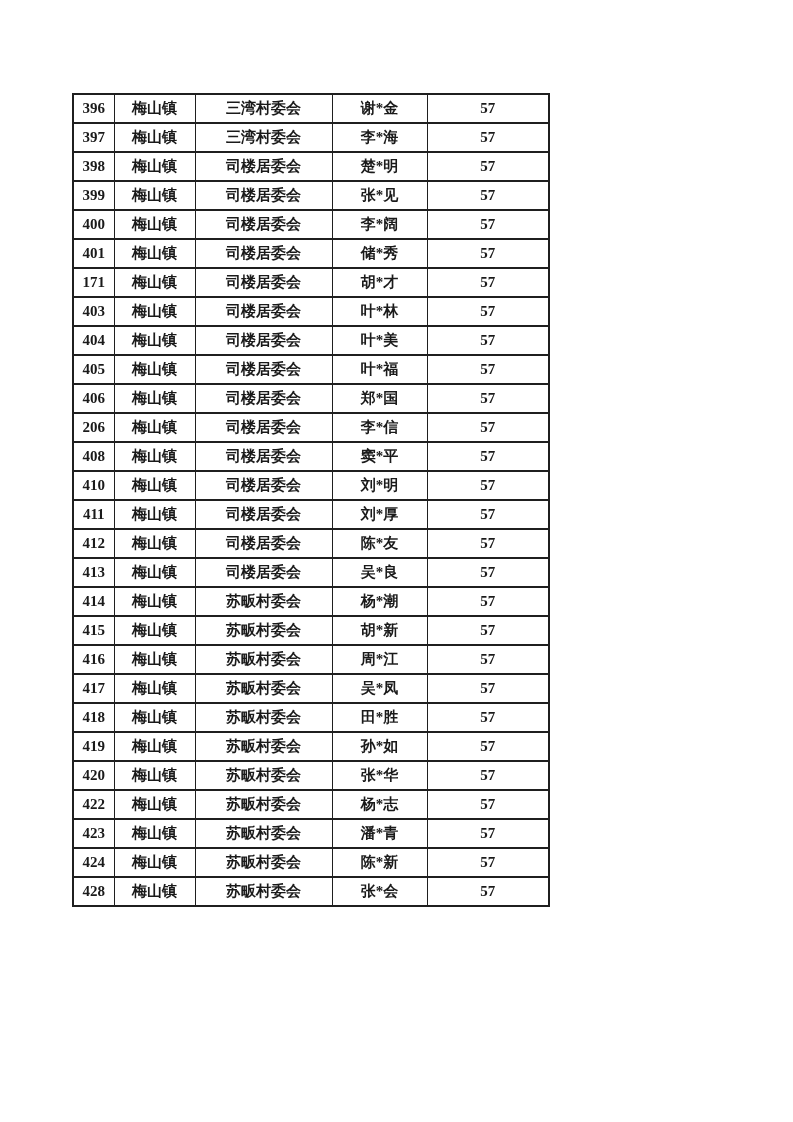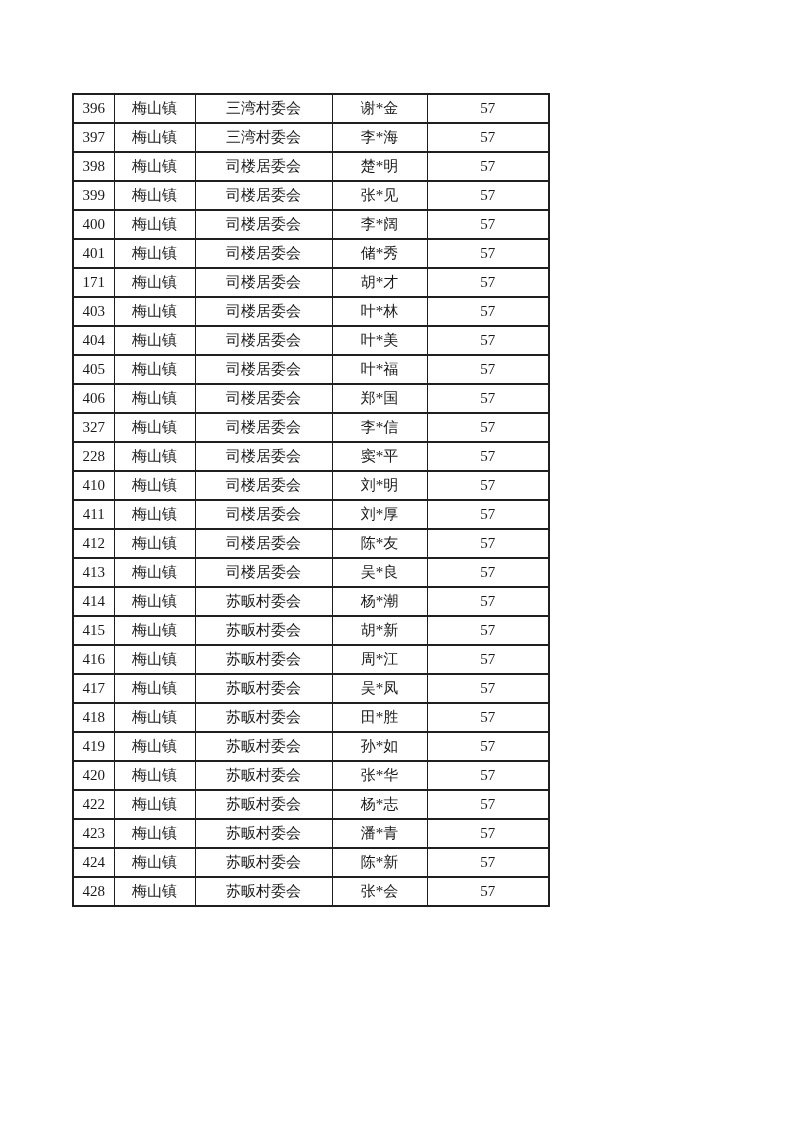--- a/index.html
+++ b/index.html
@@ -16,20 +16,21 @@
     overflow: hidden;
   }
   .doc-table {
     position: absolute;
     left: 72px;
     top: 93px;
     width: 476px;
     border-collapse: collapse;
     table-layout: fixed;
     border: 2px solid #1f1f1f;
+    font-weight: bold;
   }
   .doc-table td {
     border: 1px solid #1f1f1f;
     border-top-width: 2px;
     border-bottom-width: 2px;
     height: 27px;
     padding: 0;
     text-align: center;
     vertical-align: middle;
     font-size: 15px;
@@ -126,28 +127,28 @@
         <td>57</td>
       </tr>
       <tr>
         <td>406</td>
         <td>梅山镇</td>
         <td>司楼居委会</td>
         <td>郑*国</td>
         <td>57</td>
       </tr>
       <tr>
-        <td>327</td>
+        <td>206</td>
         <td>梅山镇</td>
         <td>司楼居委会</td>
         <td>李*信</td>
         <td>57</td>
       </tr>
       <tr>
-        <td>228</td>
+        <td>408</td>
         <td>梅山镇</td>
         <td>司楼居委会</td>
         <td>窦*平</td>
         <td>57</td>
       </tr>
       <tr>
         <td>410</td>
         <td>梅山镇</td>
         <td>司楼居委会</td>
         <td>刘*明</td>

